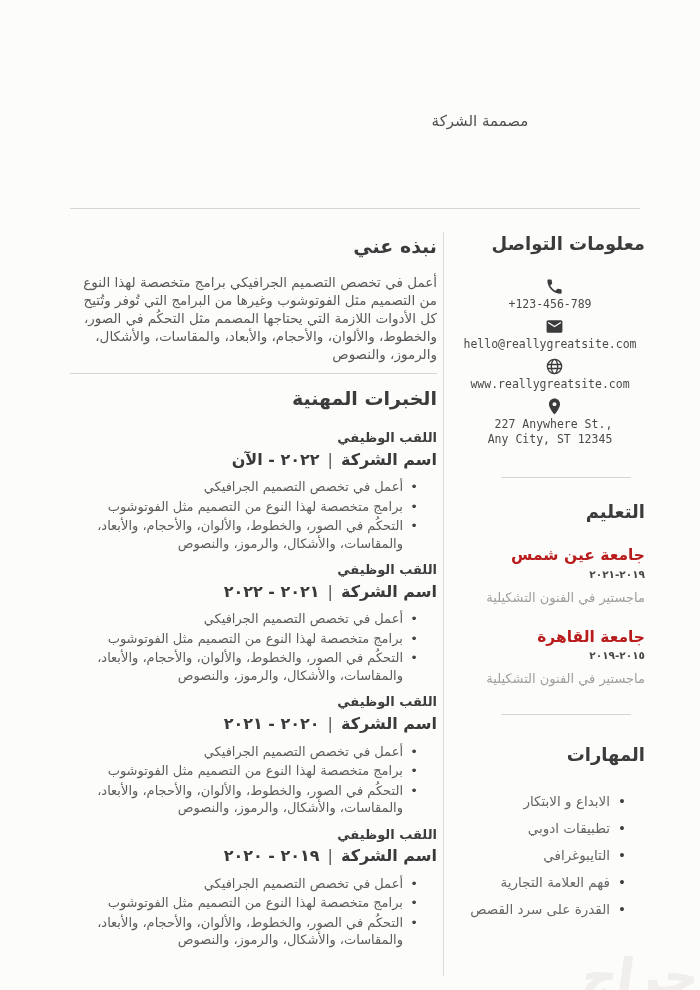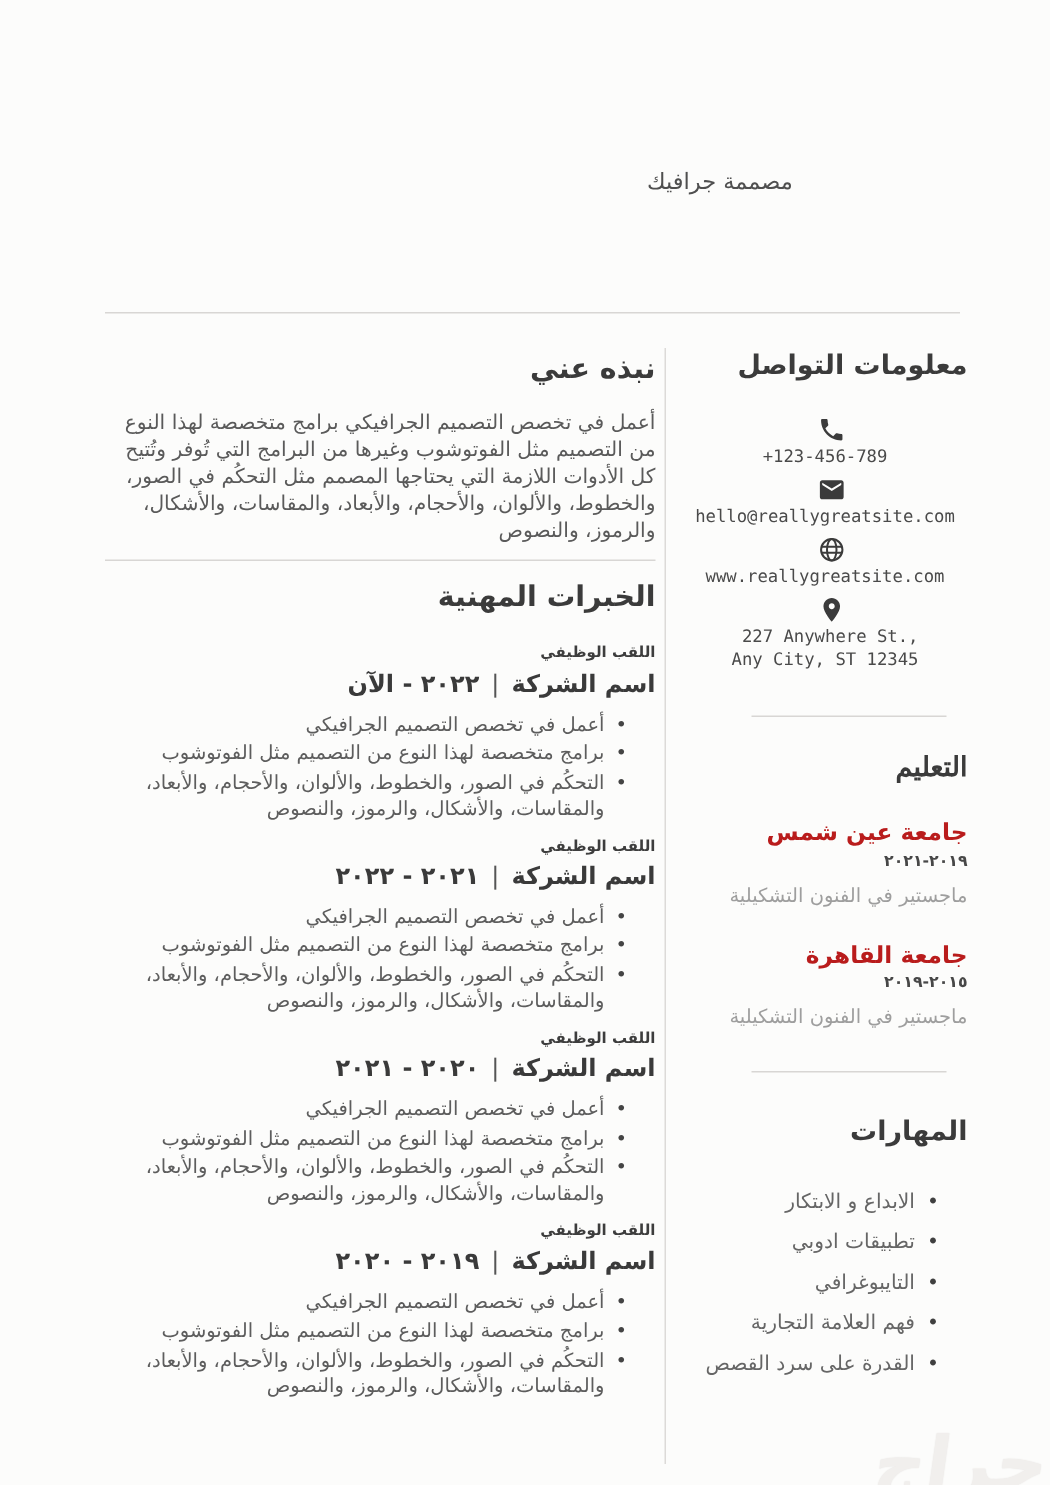--- a/index.html
+++ b/index.html
@@ -20,37 +20,37 @@
   .top-divider{position:absolute;top:208px;left:70px;width:570px;height:1px;background:#d8d6d4;}
   .v-divider{position:absolute;top:232px;left:443px;width:1px;height:744px;background:#dcdad8;}
   .flow-divider{border:none;border-top:1px solid #d8d6d4;margin:10px 0 12px;}
   .rdivider{border:none;border-top:1px solid #d8d6d4;}
   
   .left-col{position:absolute;top:232px;left:70px;width:367px;direction:rtl;text-align:right;}
   .sec-title{font-size:19px;font-weight:bold;color:#3b3b3b;margin:2px 0 14px;line-height:1.3;}
   .about-text{font-size:13.5px;line-height:18px;color:#5a5a5a;margin:0;}
   .exp-title{margin:0 0 20px;}
   .job{margin-bottom:10px;}
-  .job-label{font-size:10px;font-weight:bold;color:#3d3d3d;line-height:1.25;margin-bottom:3px;}
+  .job-label{font-size:13px;font-weight:bold;color:#3d3d3d;line-height:1.25;margin-bottom:3px;}
   .company-line{font-size:16px;font-weight:bold;color:#3a3a3a;line-height:1.3;margin:0 0 8px;}
   .company-line .sep::before{content:"|";font-weight:normal;color:#555;margin:0 8px;}
   .job-bullets{list-style:none;margin:0;padding:0 34px 0 0;}
   .job-bullets li{
     position:relative;font-size:13px;line-height:17.5px;color:#5d5d5d;margin-bottom:2px;
   }
   .job-bullets li::before{content:"•";position:absolute;right:-15px;top:0;color:#444;}
   
   .right-col{position:absolute;top:232px;left:455px;width:190px;direction:rtl;text-align:right;}
   .rc-title{font-size:18px;font-weight:bold;color:#3b3b3b;margin:0 0 20px;line-height:1.3;}
   .contact-row{display:flex;align-items:center;margin-bottom:3px;flex-direction:column;}
   .contact-row .icon{width:22px;height:22px;margin-left:9px;flex:none;display:flex;align-items:center;justify-content:center;}
   .contact-row .icon svg{display:block;}
   .contact-value{flex:1;font-family:"DejaVu Sans Mono",monospace;font-size:11.5px;color:#4a4a4a;direction:ltr;text-align:right;line-height:1.3;}
   .cdiv1{margin:30px 14px 0 46px;}
-  .edu-title{margin-top:22px;margin-bottom:22px;font-family:Liberation Serif, serif;}
+  .edu-title{margin-top:22px;margin-bottom:22px;}
   .edu{margin-bottom:20px;}
   .edu-school{font-size:15.5px;font-weight:bold;color:#b91c1c;line-height:1.3;margin:0;}
   .edu-dates{font-size:10.5px;font-weight:bold;color:#474747;margin-top:2px;line-height:1.2;}
   .edu-degree{font-size:13px;color:#9e9e9e;margin-top:9px;line-height:1.35;}
   .cdiv2{margin:26px 14px 0 46px;}
   .skills-title{margin-top:28px;margin-bottom:26px;}
   .skills-list{list-style:none;margin:0;padding:0 35px 0 0;}
   .skills-list li{
     position:relative;font-size:13.5px;line-height:19px;color:#666;margin-bottom:8px;
   }
@@ -59,21 +59,21 @@
   .watermark{
     position:absolute;right:2px;bottom:-14px;font-size:48px;font-weight:bold;direction:rtl;
     color:#f1efed;text-shadow:0 0 1px #e7e5e3;transform:skewX(-8deg);
   }
 </style>
 </head>
 <body>
 
 <div class="page">
 
-  <div class="subtitle">مصممة جرافيك</div>
+  <div class="subtitle">مصممة الشركة</div>
 
   <div class="top-divider"></div>
   <div class="v-divider"></div>
 
   <main class="left-col">
 
     <section>
       <h2 class="sec-title">نبذه عني</h2>
       <p class="about-text">أعمل في تخصص التصميم الجرافيكي برامج متخصصة لهذا النوع من التصميم مثل الفوتوشوب وغيرها من البرامج التي تُوفر وتُتيح كل الأدوات اللازمة التي يحتاجها المصمم مثل التحكُم في الصور، والخطوط، والألوان، والأحجام، والأبعاد، والمقاسات، والأشكال، والرموز، والنصوص</p>
     </section>

